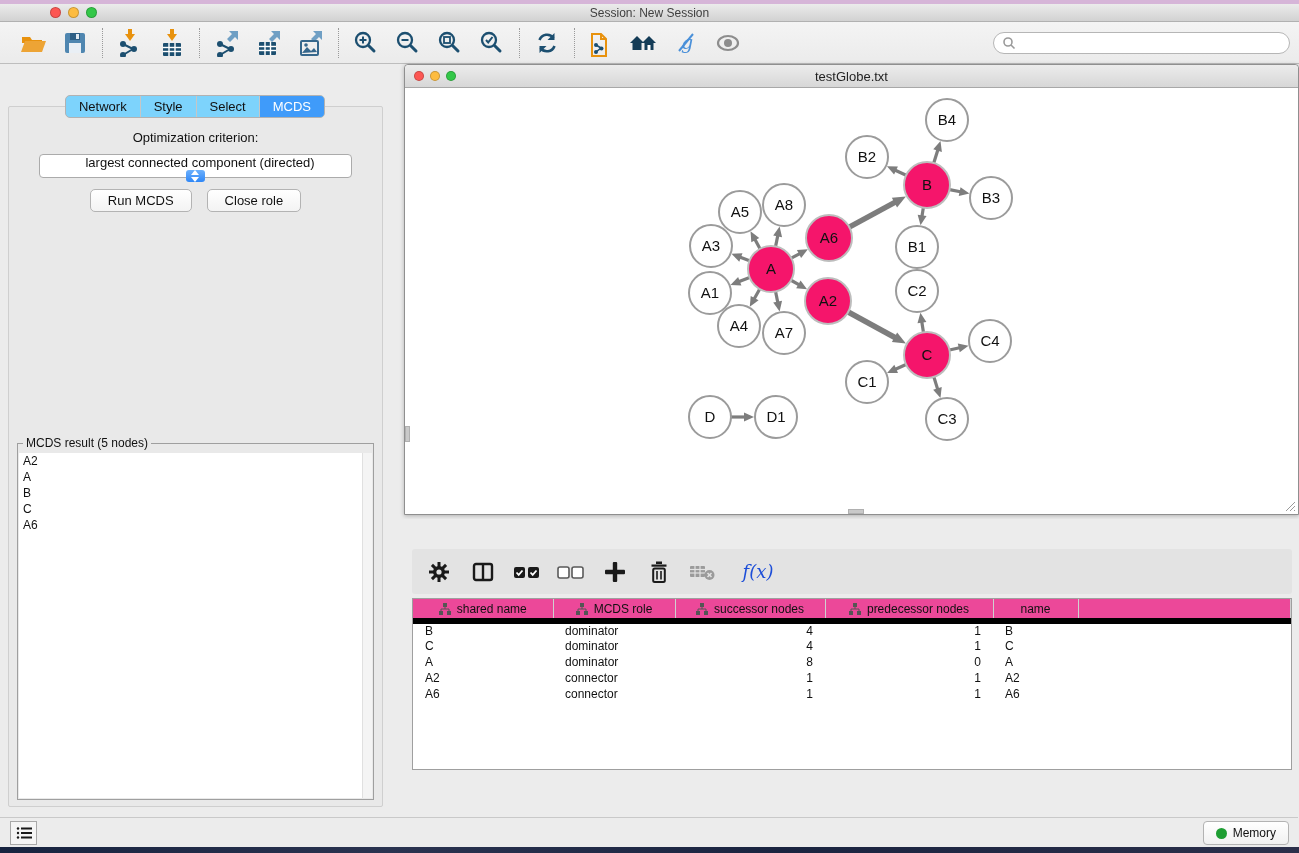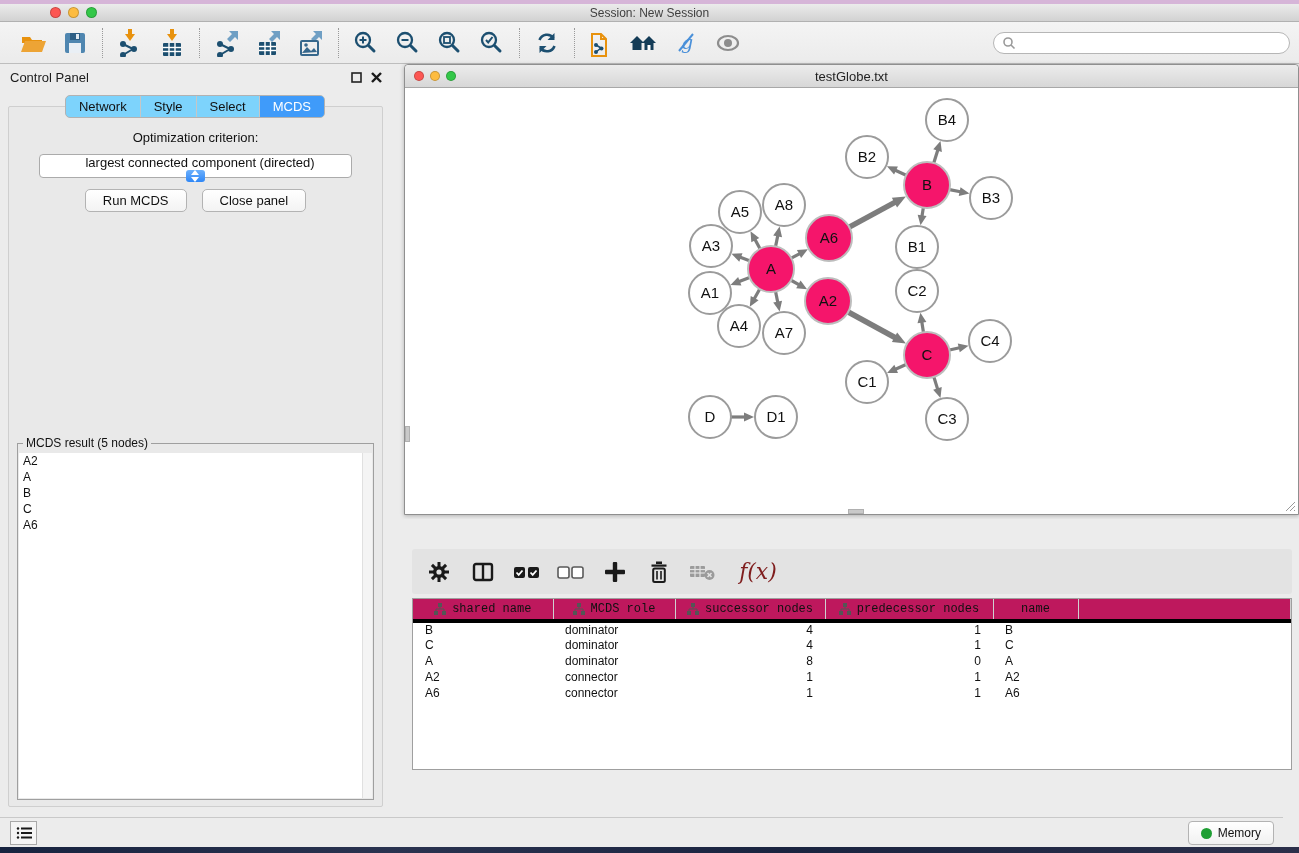--- a/index.html
+++ b/index.html
@@ -79,33 +79,33 @@
   .resize-grip { position:absolute; right:2px; bottom:2px; }
   .vthumb { position:absolute; left:0; top:338px; width:5px; height:16px; background:#c9c9c9; border:1px solid #b0b0b0; }
   .hthumb { position:absolute; left:443px; bottom:0; width:16px; height:5px; background:#c9c9c9; border:1px solid #b0b0b0; }
 
   
   .table-panel { position:absolute; left:404px; top:519px; right:0; bottom:36px; background:#ececec; }
   .tp-header { position:absolute; top:5px; left:14px; right:10px; display:flex; justify-content:space-between; align-items:center; }
   .tp-toolbar { position:absolute; top:30px; left:8px; right:7px; height:45px;
     background:#e3e3e3; border-radius:3px; display:flex; align-items:center; gap:14px; padding-left:12px; }
   .tpbtn { width:30px; height:30px; display:flex; align-items:center; justify-content:center; }
-  .fx { font-family:"DejaVu Serif", serif; font-style:italic; font-size:22px; color:#7f1d1d;margin-left:22px; }
+  .fx { font-family:"DejaVu Serif", serif; font-style:italic; font-size:18px; color:#1d4ed8;margin-left:22px; }
   .tp-table { position:absolute; top:79px; left:8px; right:7px; bottom:47px;
     background:#fff; border:1px solid #9f9f9f; overflow:hidden; }
   table.grid { border-collapse:collapse; width:100%; table-layout:fixed; }
-  table.grid th { height:22px; background:#be185d; border-bottom:4px solid #000000;
-    border-right:1px solid #d0d0d0; font-size:12px; font-weight:normal; color:#111;font-family:Liberation Mono, monospace; }
+  table.grid th { height:22px; background:#ec4899; border-bottom:6px solid #000000;
+    border-right:1px solid #d0d0d0; font-size:12px; font-weight:normal; color:#111; }
   table.grid th .hwrap { display:flex; align-items:center; justify-content:center; gap:6px; }
   table.grid td { font-size:12px; color:#111; height:16px; padding:0 12px; white-space:nowrap; overflow:hidden; }
   td.al { text-align:left; } td.ar { text-align:right; }
   .tp-tabs { position:absolute; bottom:13px; left:0; right:0; text-align:center; }
 
   
-  .statusbar { position:absolute; left:0; right:16px; bottom:6px; height:30px; background:#ececec;
+  .statusbar { position:absolute; left:0; right:1px; bottom:6px; height:30px; background:#ececec;
     border-top:1px solid #c9c9c9; }
   .menu-btn { position:absolute; left:10px; top:3px; width:27px; height:24px; background:#f5f5f5;
     border:1px solid #a8a8a8; display:flex; align-items:center; justify-content:center; }
   .memory-btn { position:absolute; right:9px; top:3px; height:24px; background:linear-gradient(#fff,#f1f1f1);
     border:1px solid #b3b3b3; border-radius:4px; display:flex; align-items:center; gap:6px;
     padding:0 12px; font-size:12px; color:#111; }
   .mem-dot { width:11px; height:11px; border-radius:50%; background:#1e9e33; }
 </style>
 </head>
 <body>
@@ -278,54 +278,40 @@
     <div class="searchbox">
       <svg width="14" height="14">
         <circle cx="6" cy="6" r="4" fill="none" stroke="#9a9a9a" stroke-width="1.6"></circle>
         <line x1="9" y1="9" x2="12.5" y2="12.5" stroke="#9a9a9a" stroke-width="1.6"></line>
       </svg>
       <input type="text" value="" style="">
     </div>
   </div>
 
   <div class="control-panel">
-    <div class="cp-header">
-      <span class="panel-title">Control Panel</span>
-      <span class="panel-controls">
-        <svg width="11" height="11">
-            <rect x="1" y="1" width="9" height="9" fill="none" stroke="#222" stroke-width="1.6"></rect>
-          </svg>
-        <svg width="11" height="11">
-            <g stroke="#1a1a1a" stroke-width="2.4">
-              <line x1="1" y1="1" x2="10" y2="10"></line>
-              <line x1="10" y1="1" x2="1" y2="10"></line>
-            </g>
-          </svg>
-      </span>
-    </div>
     <div class="cp-tabs">
       <span class="segmented" id="cp-tabs">
           <span class="segment">Network</span>
           <span class="segment">Style</span>
           <span class="segment">Select</span>
           <span class="segment active">MCDS</span>
         </span>
     </div>
     <div class="cp-body">
       <div class="opt-label">Optimization criterion:</div>
       <div class="dropdown">
         <span class="val">largest connected component (directed)</span>
         <span class="stepper">
             <span class="tri-up"></span>
             <span class="tri-down"></span>
           </span>
       </div>
       <div class="cp-buttons">
         <button class="btn">Run MCDS</button>
-        <button class="btn">Close panel</button>
+        <button class="btn">Close role</button>
       </div>
       <div class="groupbox">
         <span class="legend">MCDS result (5 nodes)</span>
         <div class="listarea">
           <div id="result-list">
               <div class="result-item">A2</div>
               <div class="result-item">A</div>
               <div class="result-item">B</div>
               <div class="result-item">C</div>
               <div class="result-item">A6</div>

